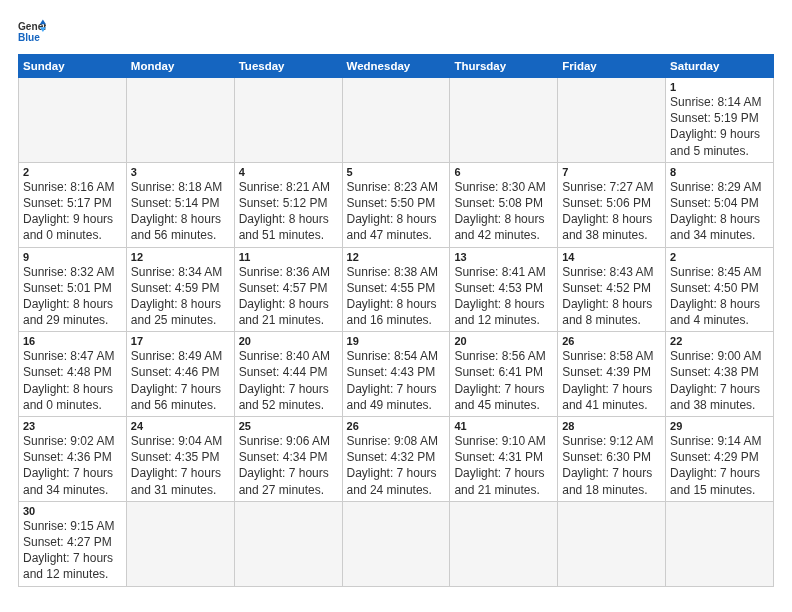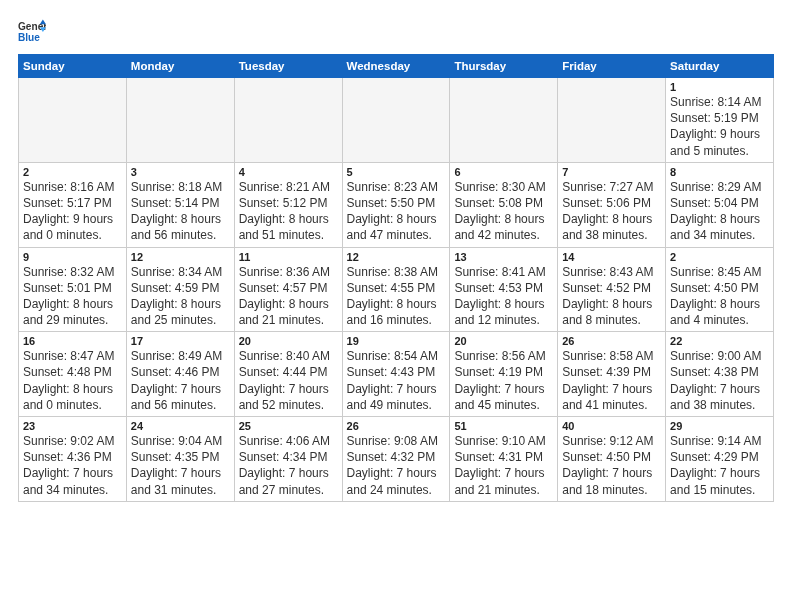--- a/index.html
+++ b/index.html
@@ -242,21 +242,21 @@
           </td>
           <td>
             <span class="day-num">19</span>
             <div class="day-info">Sunrise: 8:54 AM
 Sunset: 4:43 PM
 Daylight: 7 hours and 49 minutes.</div>
           </td>
           <td>
             <span class="day-num">20</span>
             <div class="day-info">Sunrise: 8:56 AM
-Sunset: 4:19 PM
+Sunset: 6:41 PM
 Daylight: 7 hours and 45 minutes.</div>
           </td>
           <td>
             <span class="day-num">26</span>
             <div class="day-info">Sunrise: 8:58 AM
 Sunset: 4:39 PM
 Daylight: 7 hours and 41 minutes.</div>
           </td>
           <td>
             <span class="day-num">22</span>
@@ -273,44 +273,58 @@
 Daylight: 7 hours and 34 minutes.</div>
           </td>
           <td>
             <span class="day-num">24</span>
             <div class="day-info">Sunrise: 9:04 AM
 Sunset: 4:35 PM
 Daylight: 7 hours and 31 minutes.</div>
           </td>
           <td>
             <span class="day-num">25</span>
-            <div class="day-info">Sunrise: 4:06 AM
+            <div class="day-info">Sunrise: 9:06 AM
 Sunset: 4:34 PM
 Daylight: 7 hours and 27 minutes.</div>
           </td>
           <td>
             <span class="day-num">26</span>
             <div class="day-info">Sunrise: 9:08 AM
 Sunset: 4:32 PM
 Daylight: 7 hours and 24 minutes.</div>
           </td>
           <td>
-            <span class="day-num">51</span>
+            <span class="day-num">41</span>
             <div class="day-info">Sunrise: 9:10 AM
 Sunset: 4:31 PM
 Daylight: 7 hours and 21 minutes.</div>
           </td>
           <td>
-            <span class="day-num">40</span>
+            <span class="day-num">28</span>
             <div class="day-info">Sunrise: 9:12 AM
-Sunset: 4:50 PM
+Sunset: 6:30 PM
 Daylight: 7 hours and 18 minutes.</div>
           </td>
           <td>
             <span class="day-num">29</span>
             <div class="day-info">Sunrise: 9:14 AM
 Sunset: 4:29 PM
 Daylight: 7 hours and 15 minutes.</div>
           </td>
+        </tr>
+        <tr>
+          <td class="last-row" style="height: 68px;">
+            <span class="day-num">30</span>
+            <div class="day-info">Sunrise: 9:15 AM
+Sunset: 4:27 PM
+Daylight: 7 hours and 12 minutes.</div>
+          </td>
+          <td class="empty last-row" style="height: 68px;"></td>
+          <td class="empty last-row" style="height: 68px;"></td>
+          <td class="empty last-row" style="height: 68px;"></td>
+          <td class="empty last-row" style="height: 68px;"></td>
+          <td class="empty last-row" style="height: 68px;"></td>
+          <td class="empty last-row" style="height: 68px;"></td>
         </tr>
       </tbody>
   </table>
 </div>
 
 </body></html>

